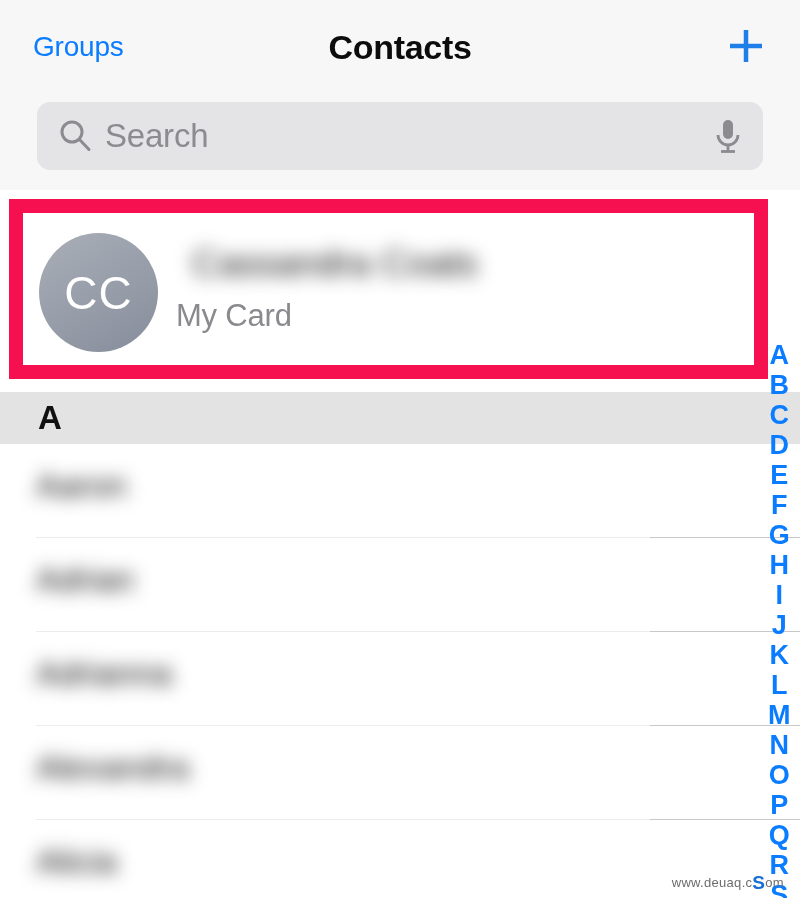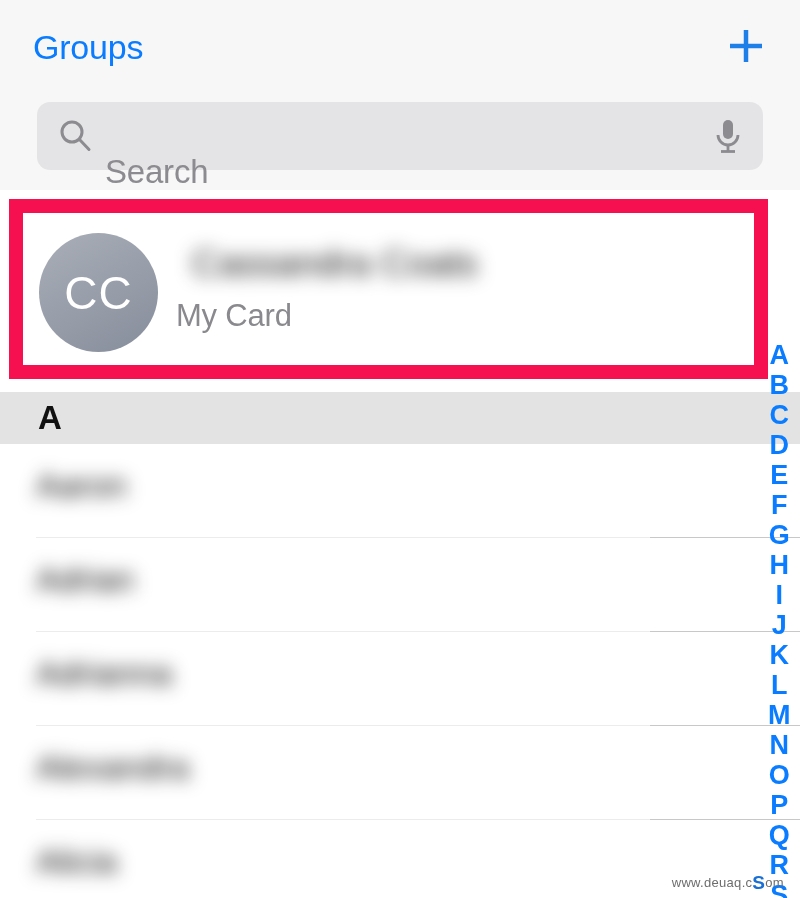--- a/index.html
+++ b/index.html
@@ -16,21 +16,21 @@
   }
 
   
   .navbar {
     position:absolute; left:0; top:0;
     width:800px; height:92px;
     background:#f7f7f7;
   }
   .nav-left {
     position:absolute; left:33px; top:25px;
-    font-size:34px; color:#0a7cff; letter-spacing:-0.2px;
+    font-size:28px; color:#0a7cff; letter-spacing:-0.2px;
     line-height:44px; white-space:nowrap;
   }
   .nav-title {
     position:absolute; left:0; top:26px; width:800px;
     text-align:center;
     font-size:34px; font-weight:bold; color:#0c0c0c;
     letter-spacing:-0.3px; line-height:42px;
   }
   .nav-add {
     position:absolute; right:30px; top:22px;
@@ -49,21 +49,21 @@
     background:#e4e4e6;
     border-radius:13px;
   }
   .search-icon {
     position:absolute; left:20px; top:16px;
     width:36px; height:36px;
   }
   .search-placeholder {
     position:absolute; left:68px; top:14px;
     font-size:33px; color:#8b8b90;
-    line-height:40px; letter-spacing:-0.2px;margin-top:36px;
+    line-height:40px; letter-spacing:-0.2px;
   }
   .mic-icon {
     position:absolute; right:18px; top:15px;
     width:34px; height:38px;
   }
 
   
   .mycard-row {
     position:absolute; left:0; top:190px;
     width:800px; height:202px;
@@ -173,20 +173,21 @@
     vertical-align:-2px;
   }
 </style>
 </head>
 <body>
 
 <div id="screen">
 
   <div class="navbar">
     <div class="nav-left">Groups</div>
+    <div class="nav-title">Contacts</div>
     <div class="nav-add">
       <svg width="48" height="48" viewBox="0 0 48 48">
         <line x1="24" y1="8" x2="24" y2="40" stroke="#1e7fe8" stroke-width="4.5" stroke-linecap="butt"></line>
         <line x1="8" y1="24" x2="40" y2="24" stroke="#1e7fe8" stroke-width="4.5" stroke-linecap="butt"></line>
       </svg>
     </div>
   </div>
 
   <div class="search-wrap">
     <div class="search-field">

